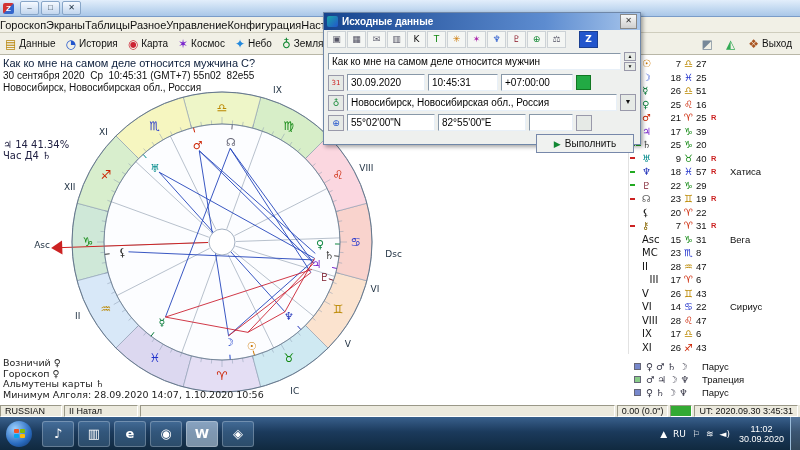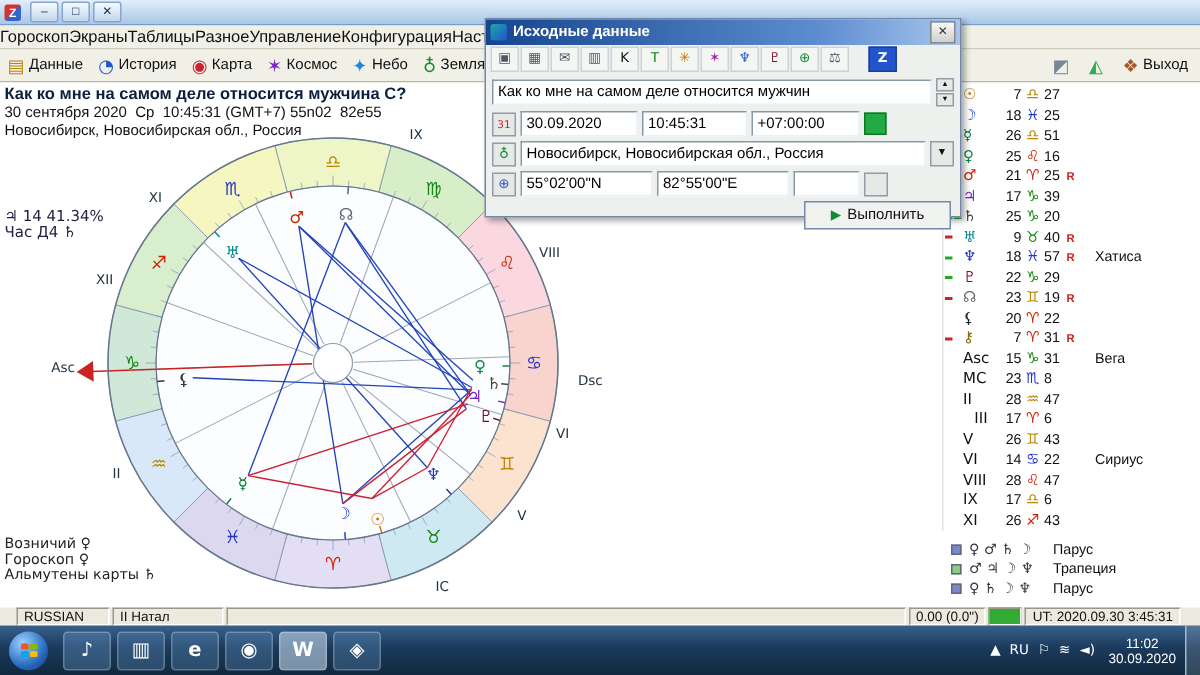--- a/index.html
+++ b/index.html
@@ -21,21 +21,21 @@
   .mitem{padding:0 0;white-space:nowrap}
   
   #toolbar{position:absolute;top:33px;left:0;width:800px;height:22px;box-sizing:border-box;background:#f1f0e6;
     border-bottom:1px solid #b9b7a7;display:flex;align-items:center;font-size:10px}
   .tb{display:flex;align-items:center;padding:0 5px;height:20px;white-space:nowrap}
   .tb .ic{font-size:12px;margin-right:3px;font-family:"DejaVu Sans",sans-serif}
   #toolbar-right{position:absolute;right:3px;top:0;height:21px;display:flex;align-items:center}
   
   #main{position:absolute;top:55px;left:0;width:800px;height:349px;background:#fff}
   #wheel{position:absolute;left:0;top:0}
-  #hq{left:3px;top:2px;font-size:11px;font-weight:bold;color:#0d1f3c;white-space:pre;z-index:2}
+  #hq{left:3px;top:2px;font-size:11px;font-weight:normal;color:#0d1f3c;white-space:pre;z-index:2}
   #hd{left:3px;top:15px;font-size:10px;white-space:pre;z-index:2}
   #hp{left:3px;top:27px;font-size:10px;white-space:pre;z-index:2}
   #settings{left:3px;top:41px;font-size:10px;line-height:10.6px;z-index:2;color:#222}
   #jl{left:3px;top:84px;font-size:10px;color:#224;z-index:2;font-family:"DejaVu Sans",sans-serif}
   #hl{left:3px;top:95px;font-size:10px;color:#224;z-index:2;font-family:"DejaVu Sans",sans-serif}
   
   #rightpanel{left:628px;top:2px;width:171px;border-left:1px solid #e2e2e2;padding-left:1px;z-index:2}
   .prow{display:flex;align-items:center;height:13.5px;font-size:10px;white-space:nowrap}
   .pm{width:5px;height:2px;margin-right:1px;display:inline-block}
   .pg{width:24px;font-size:10px;font-family:"DejaVu Sans",sans-serif}
@@ -54,21 +54,21 @@
   #sliderbox{left:350px;top:306px;width:274px;height:28px;font-size:9px;color:#222;z-index:2}
   #sliderlabels{display:flex;justify-content:space-between}
   #slidertrack{position:relative;margin-top:3px;height:4px;background:#eee;
     border:1px solid;border-color:#999 #fff #fff #999}
   #sliderthumb{position:absolute;left:50%;top:-6px;width:9px;height:15px;margin-left:-4px;
     background:linear-gradient(#f8f8f8,#cfcfcf);border:1px solid #777;border-radius:1px}
   
   #footer{left:3px;top:303px;font-size:9.5px;line-height:10.6px;z-index:2;color:#222;font-family:"DejaVu Sans",sans-serif}
   
   #statusbar{position:absolute;top:404px;left:0;width:800px;height:13px;box-sizing:border-box;background:#eceade;
-    border-top:1px solid #fff;display:flex;align-items:stretch;font-size:9px;padding:0 11px}
+    border-top:1px solid #fff;display:flex;align-items:stretch;font-size:9px;padding:0 0}
   .scell{border:1px solid;border-color:#9a9888 #fff #fff #9a9888;padding:0 4px;display:flex;align-items:center;
     margin-right:2px;white-space:nowrap}
   .sspacer{flex:1}
   #sgreen{width:12px;background:#33aa33}
   
   #taskbar{position:absolute;top:417px;left:0;width:800px;height:33px;box-sizing:border-box;
     background:linear-gradient(#39608c,#1b3a5c 45%,#10293f);display:flex;align-items:center;color:#fff}
   #orb{width:26px;height:26px;border-radius:50%;margin:0 8px 0 6px;
     background:radial-gradient(circle at 35% 30%,#9cd0ff,#2a6cc0 60%,#0f3368);display:grid;place-items:center}
   #orbflag{display:grid;grid-template-columns:5px 5px;grid-template-rows:4px 4px;gap:1px}
@@ -643,20 +643,21 @@
         <span class="cname">Парус</span>
       </div>
     </div>
 
 
   <div class="abs" id="footer">
 
   <div>Возничий ♀</div>
       <div>Гороскоп ♀</div>
       <div>Альмутены карты ♄</div>
+      <div>Минимум Алголя: 28.09.2020 14:07, 1.10.2020 10:56</div>
     </div>
 </div>
 
 <div id="dialog">
   <div id="dtitle">
     <span id="dtico"></span>
     <span>Исходные данные</span>
     <span id="dclose">✕</span>
   </div>
   <div id="dtools">

